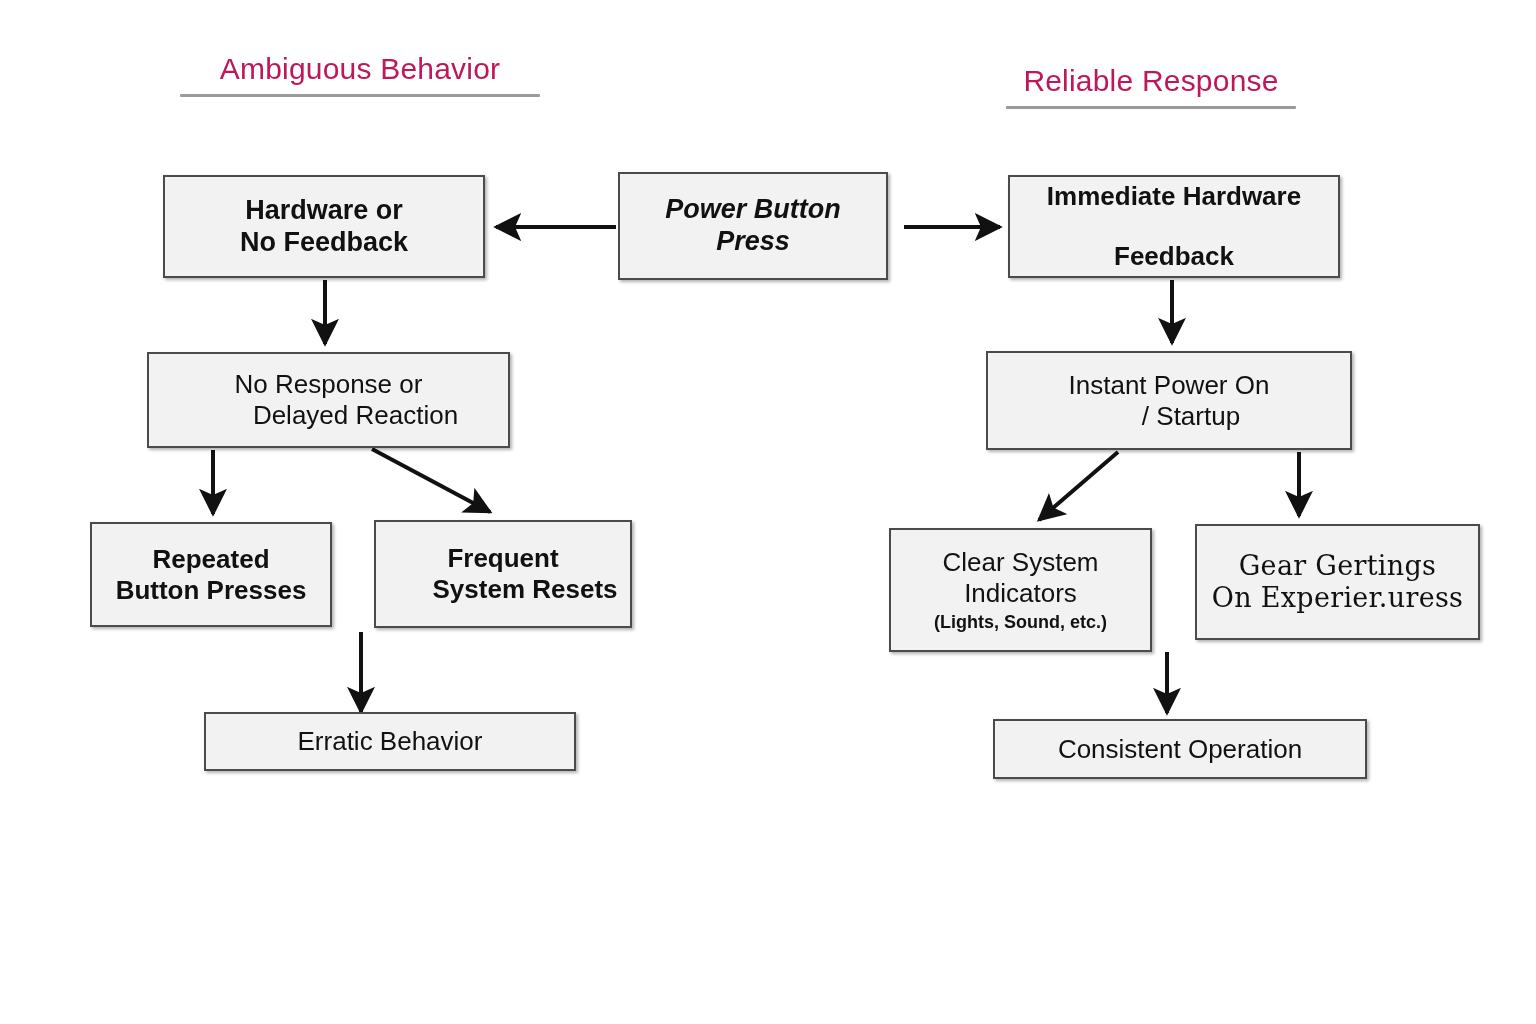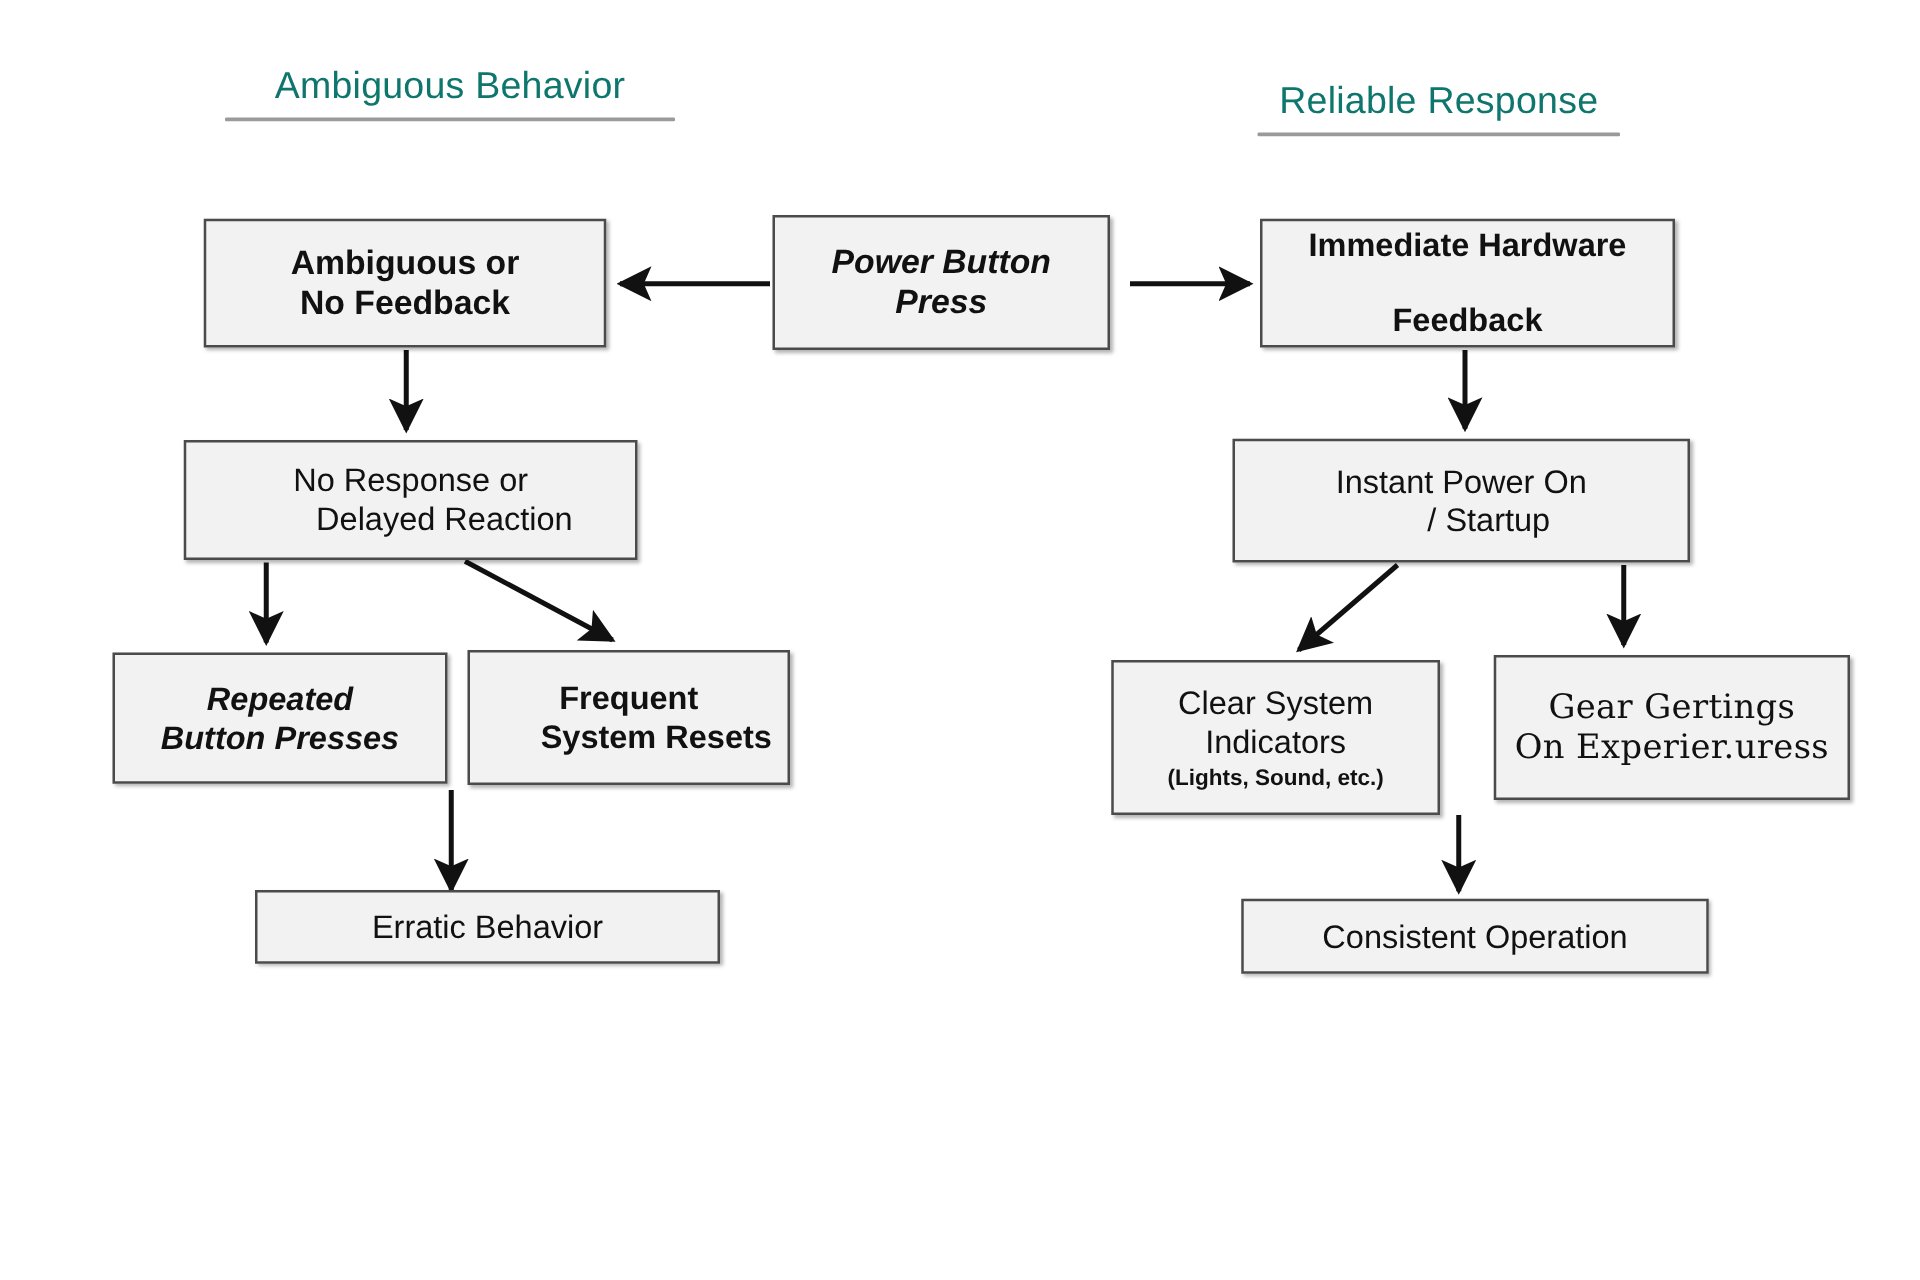--- a/index.html
+++ b/index.html
@@ -25,21 +25,21 @@
     top: 0;
     width: 1536px;
     height: 1024px;
     pointer-events: none;
   }
   .col-header {
     position: absolute;
     text-align: center;
     font-size: 30px;
     font-weight: 400;
-    color: #0f766e;
+    color: #be185d;
     letter-spacing: 0.2px;
     white-space: nowrap;
   }
   .col-header .rule {
     display: block;
     height: 3px;
     background: #9a9a9a;
     margin-top: 8px;
     border-radius: 1px;
   }
@@ -124,30 +124,30 @@
     <span>Reliable Response</span>
     <span class="rule"></span>
   </div>
 
   <div class="node sz-lg" style="left:618px; top:172px; width:270px; height:108px;font-style:italic;">
     <span class="ln">Power Button</span>
     <span class="ln">Press</span>
   </div>
 
   <div class="node sz-lg" style="left:163px; top:175px; width:322px; height:103px;">
-    <span class="ln">Ambiguous or</span>
+    <span class="ln">Hardware or</span>
     <span class="ln">No Feedback</span>
   </div>
 
   <div class="node sz-md light indent" style="left:147px; top:352px; width:363px; height:96px;">
     <span class="ln">No Response or</span>
     <span class="ln">Delayed Reaction</span>
   </div>
 
-  <div class="node sz-md" style="left:90px; top:522px; width:268px; height:105px;font-style:italic;">
+  <div class="node sz-md" style="left:90px; top:522px; width:242px; height:105px;">
     <span class="ln">Repeated</span>
     <span class="ln">Button Presses</span>
   </div>
 
   <div class="node sz-md indent-r" style="left:374px; top:520px; width:258px; height:108px;">
     <span class="ln">Frequent</span>
     <span class="ln">System Resets</span>
   </div>
 
   <div class="node sz-md light" style="left:204px; top:712px; width:372px; height:59px;">

